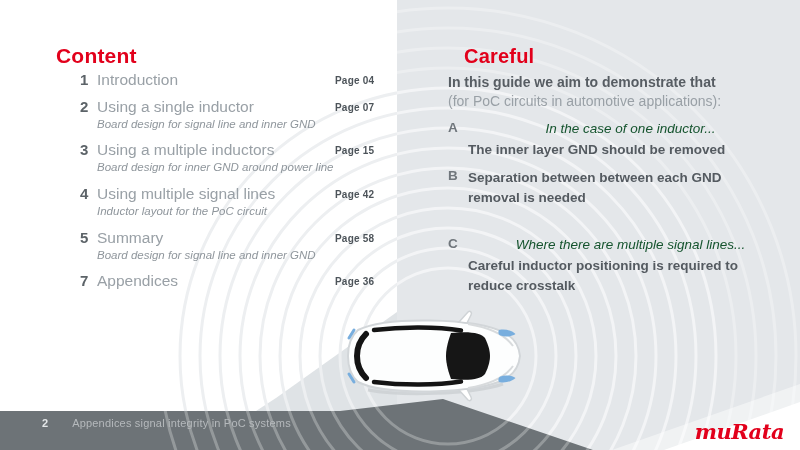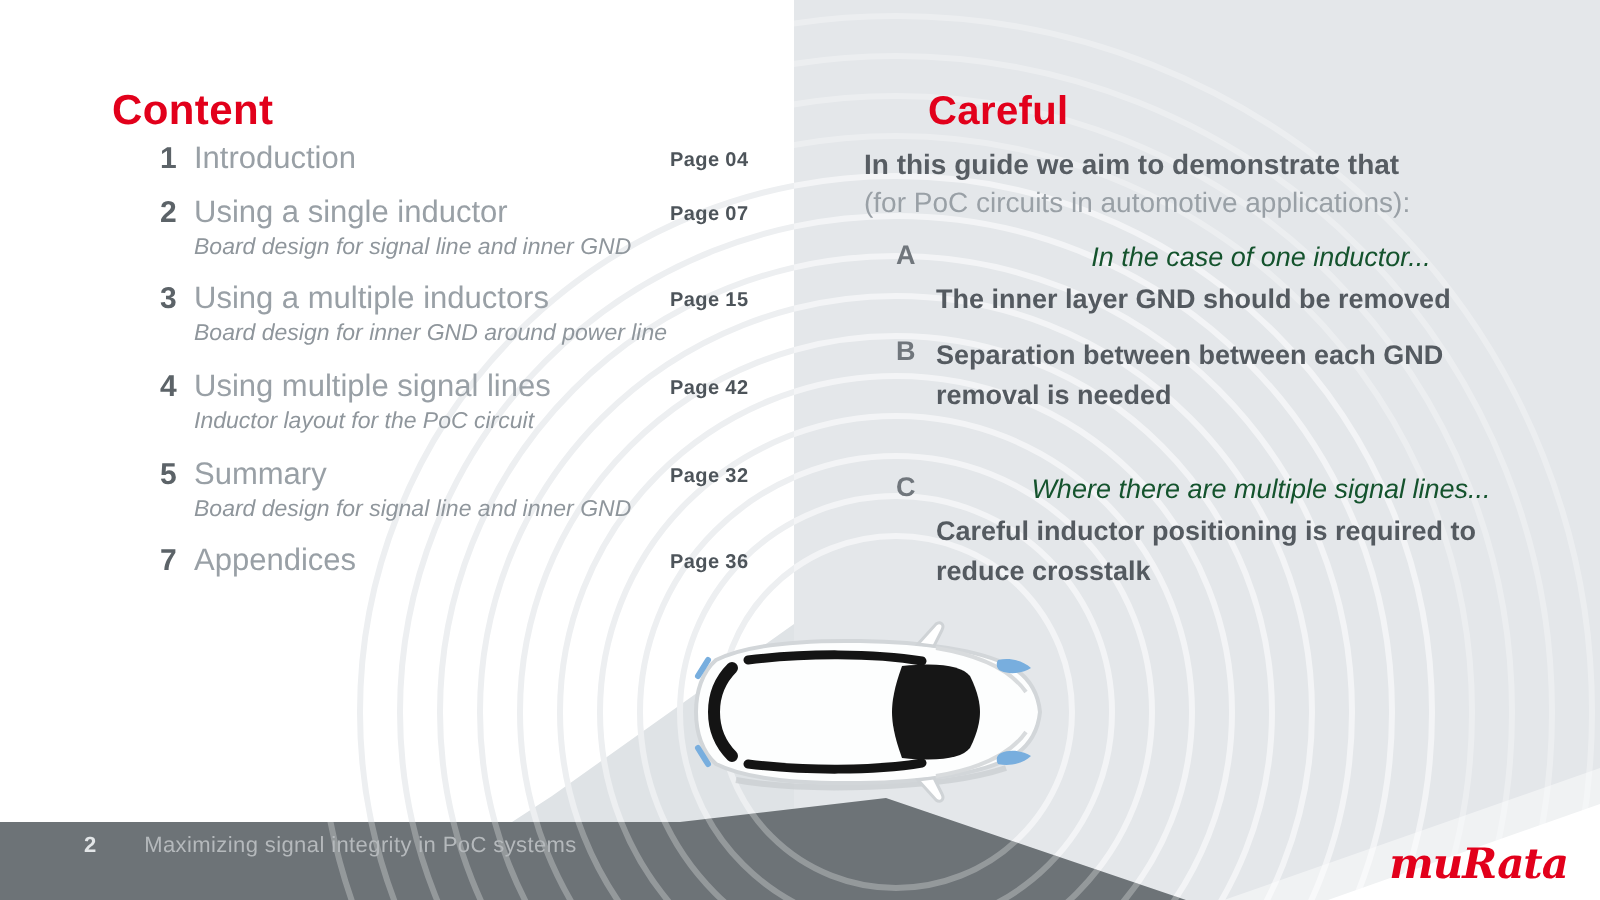--- a/index.html
+++ b/index.html
@@ -16,21 +16,21 @@
   #outline-title { left:448px; top:45px; font-size:20px; }
 
   
   .toc-row { position:absolute; left:40px; width:350px;margin-left:40px; }
   .toc-num { display:inline-block; width:17px; font-size:15px; font-weight:700; color:#5c6368; }
   .toc-title { font-size:15.5px; color:#99a0a6; }
   .toc-sub { margin-left:17px; margin-top:2px; font-size:11.5px; font-style:italic; color:#8f969c; }
   .toc-page { position:absolute; left:255px; top:4px; font-size:10px; font-weight:700; color:#4d545a; letter-spacing:.2px; }
 
   
-  .outline-line { position:absolute; left:432px; width:345px; font-size:14px; line-height:18px; }
+  .outline-line { position:absolute; left:448px; width:345px; font-size:14px; line-height:18px; }
   #outline-intro-bold { top:73px; font-weight:700; color:#575d63; }
   #outline-intro-plain { top:92px; color:#99a0a6; }
   .outline-block { position:absolute; left:448px; width:345px; }
   .outline-letter { position:absolute; left:0; top:0; font-size:13.5px; font-weight:700; color:#70767c; }
   .outline-lead { margin-left:20px; font-size:13.5px; font-style:italic; color:#14532d; line-height:18px; margin-bottom:2px;text-align:center; }
   .outline-bold { margin-left:20px; font-size:13.5px; font-weight:700; color:#545a60; line-height:20px; }
 
   
   #footer-text { position:absolute; left:42px; top:417px; font-size:11px; }
   #footer-page-number { font-weight:700; color:#e3e6e8; }
@@ -155,21 +155,21 @@
   <span class="toc-page">Page 15</span>
   <div class="toc-sub">Board design for inner GND around power line</div>
 </div>
 <div class="toc-row" style="top:185px">
   <span class="toc-num">4</span><span class="toc-title">Using multiple signal lines</span>
   <span class="toc-page">Page 42</span>
   <div class="toc-sub">Inductor layout for the PoC circuit</div>
 </div>
 <div class="toc-row" style="top:229px">
   <span class="toc-num">5</span><span class="toc-title">Summary</span>
-  <span class="toc-page">Page 32</span>
+  <span class="toc-page">Page 58</span>
   <div class="toc-sub">Board design for signal line and inner GND</div>
 </div>
 <div class="toc-row" style="top:272px">
   <span class="toc-num">7</span><span class="toc-title">Appendices</span>
   <span class="toc-page">Page 36</span>
 </div>
 
 <h2 class="panel-title" id="outline-title" style="color: rgb(226, 0, 27);">Careful</h2>
 
 <div class="outline-line" id="outline-intro-bold">In this guide we aim to demonstrate that</div>
@@ -186,16 +186,16 @@
   <div class="outline-bold">removal is needed</div>
 </div>
 <div class="outline-block" style="top:236px">
   <span class="outline-letter">C</span>
   <div class="outline-lead">Where there are multiple signal lines...</div>
   <div class="outline-bold">Careful inductor positioning is required to</div>
   <div class="outline-bold">reduce crosstalk</div>
 </div>
 
 <div id="footer-text">
-  <span id="footer-page-number">2</span><span id="footer-label">Maximizing signal integrity in PoC systems</span>
+  <span id="footer-page-number">2</span><span id="footer-label">Appendices signal integrity in PoC systems</span>
 </div>
 
 <div id="logo-text" style="color: rgb(226, 0, 27);">muRata</div>
 
 </body></html>

